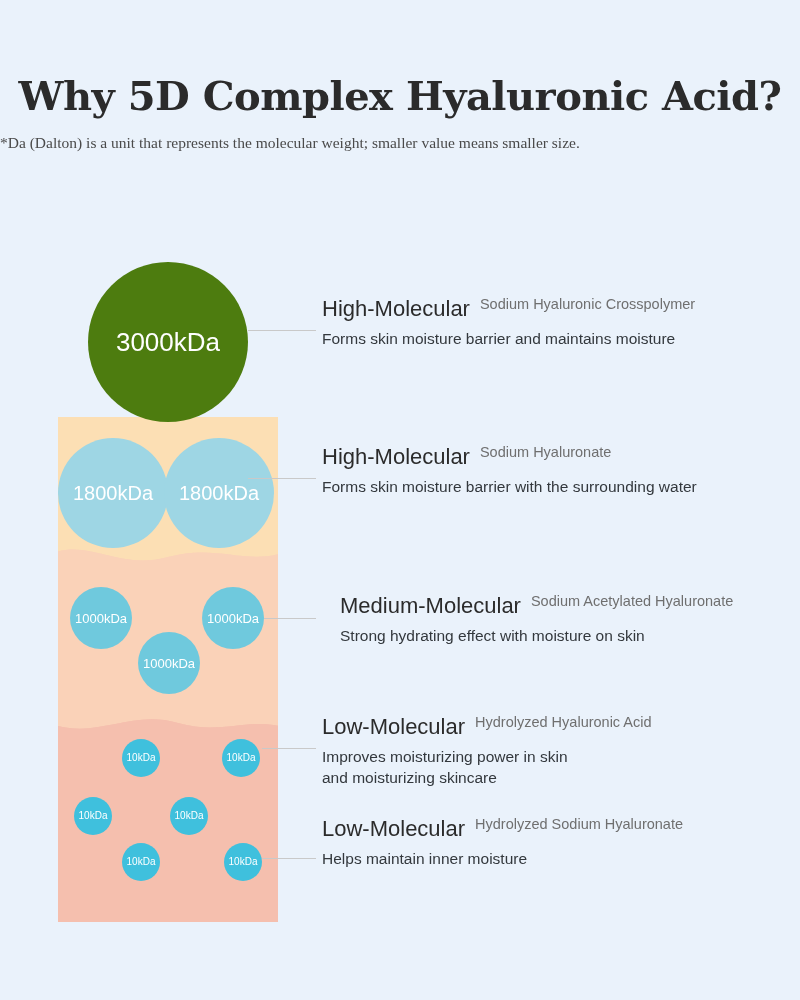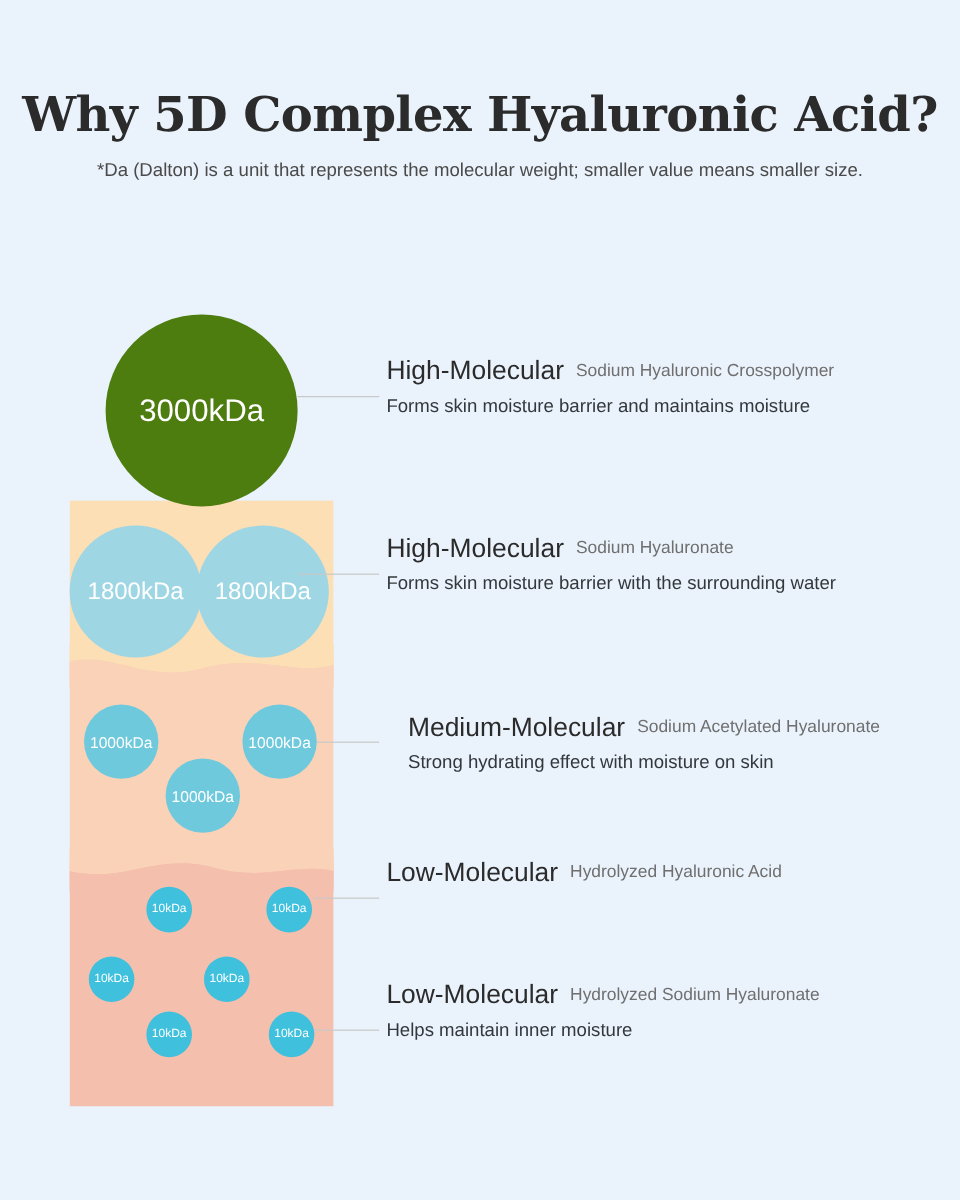--- a/index.html
+++ b/index.html
@@ -32,23 +32,23 @@
     font-size: 40px;
     font-weight: bold;
     color: #2b2b2b;
     letter-spacing: -0.5px;
   }
   .subtitle {
     position: absolute;
     top: 134px;
     left: 0;
     width: 800px;
-    text-align: center;
     font-size: 15.5px;
     color: #4a4a4a;
+    font-family: Liberation Serif, serif;
   }
 
   
   .skin-column {
     position: absolute;
     left: 58px;
     top: 417px;
     width: 220px;
     height: 505px;
     overflow: hidden;
@@ -148,21 +148,21 @@
   }
 
   
   .entry {
     position: absolute;
     left: 322px;
     width: 470px;
   }
   .entry .heading-row {
     display: flex;
-    align-items: center;
+    align-items: flex-start;
     gap: 10px;
   }
   .entry .grade {
     font-size: 22px;
     color: #2b2b2b;
     font-family: "Liberation Sans", sans-serif;
   }
   .entry .ingredient {
     font-size: 14.5px;
     color: #6f6f6f;
@@ -248,20 +248,22 @@
       <span class="ingredient">Sodium Acetylated Hyaluronate</span>
     </div>
     <div class="desc">Strong hydrating effect with moisture on skin</div>
   </div>
 
   <div class="entry e4">
     <div class="heading-row">
       <span class="grade">Low-Molecular</span>
       <span class="ingredient">Hydrolyzed Hyaluronic Acid</span>
     </div>
+    <div class="desc" style="white-space: pre-line;">Improves moisturizing power in skin
+and moisturizing skincare</div>
   </div>
 
   <div class="entry e5">
     <div class="heading-row">
       <span class="grade">Low-Molecular</span>
       <span class="ingredient">Hydrolyzed Sodium Hyaluronate</span>
     </div>
     <div class="desc">Helps maintain inner moisture</div>
   </div>
 

